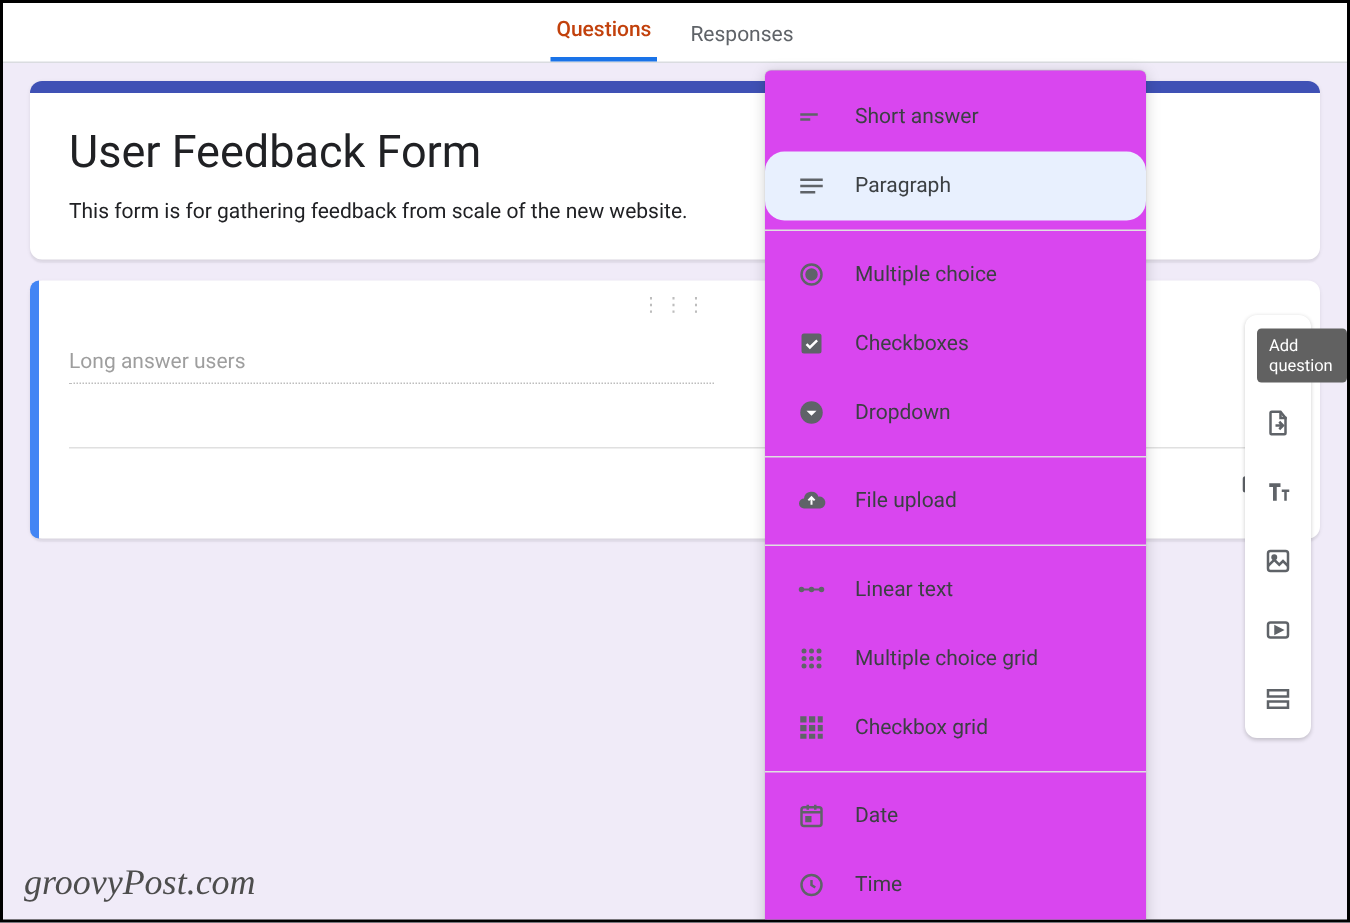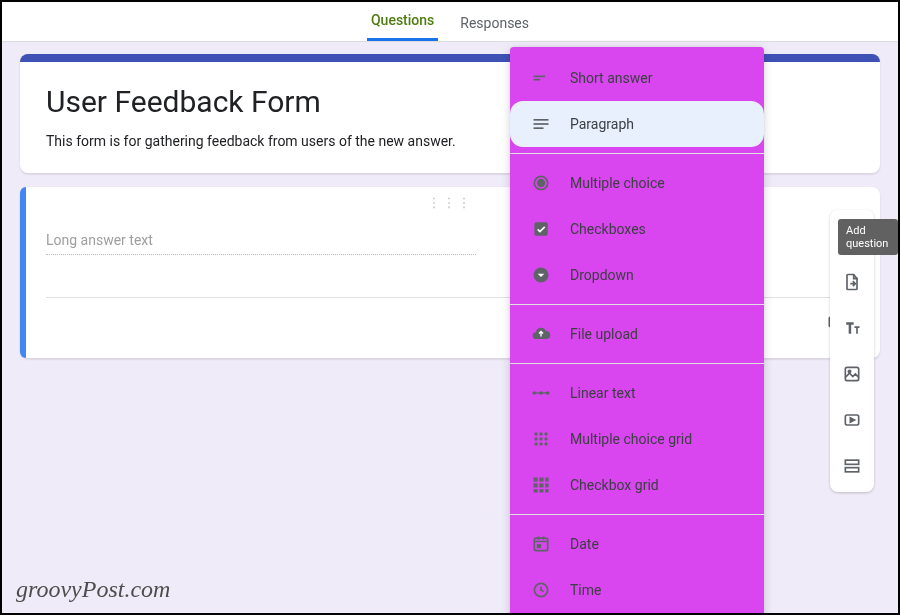--- a/index.html
+++ b/index.html
@@ -1,21 +1,21 @@
 <!DOCTYPE html>
 <html><head>
 <meta charset="utf-8">
 <style>
   * { box-sizing: border-box; margin: 0; padding: 0; font-family: Roboto, "Helvetica Neue", Arial, sans-serif; }
   body { width: 900px; height: 615px; background: #f0ebf8; border: 2px solid #000; position: relative; overflow: hidden; }
 
   
   .topbar { background: #fff; height: 40px; display: flex; justify-content: center; align-items: flex-end; gap: 18px; border-bottom: 1px solid #dadce0; position: relative; z-index: 3; }
   .tab { font-size: 14px; padding: 10px 4px 10px 4px; color: #5f6368; cursor: pointer; }
-  .tab.active { color: #4d7c0f; font-weight: 500; border-bottom: 3px solid #1a73e8; }
+  .tab.active { color: #c2410c; font-weight: 500; border-bottom: 3px solid #1a73e8; }
 
   
   .canvas { position: relative; padding: 12px; }
   .header-card, .question-card { background: #fff; border-radius: 8px; box-shadow: 0 2px 1px rgba(0,0,0,.04), 0 1px 3px rgba(0,0,0,.08); margin: 0 6px 14px 6px; position: relative; }
   .header-card { border-top: 8px solid #3f51b5; padding: 22px 26px 24px 26px; }
   .form-title { font-size: 30px; font-weight: 400; color: #202124; margin-bottom: 14px; }
   .form-desc { font-size: 14px; color: #202124; }
 
   .question-card { padding: 18px 26px 6px 26px; }
   .question-card::before { content:""; position:absolute; left:0; top:0; bottom:0; width:6px; background:#4285f4; border-radius:8px 0 0 8px; }
@@ -54,29 +54,29 @@
 
 <div class="topbar">
   <div class="tab active">Questions</div>
   <div class="tab">Responses</div>
 </div>
 
 <div class="canvas">
 
   <div class="header-card">
     <div class="form-title">User Feedback Form</div>
-    <div class="form-desc">This form is for gathering feedback from users of the new answer.</div>
+    <div class="form-desc">This form is for gathering feedback from scale of the new website.</div>
   </div>
 
   <div class="question-card">
     <div class="drag-handle">
         <span>⋮⋮⋮</span>
       </div>
     <div class="answer-area">
-      <div class="answer-line">Long answer text</div>
+      <div class="answer-line">Long answer users</div>
     </div>
     <div class="card-footer">
       <div class="icon-btn">
         <span>
           <svg width="20" height="20" viewBox="0 0 24 24" fill="none" stroke="#5f6368" stroke-width="2">
               <rect x="9" y="9" width="11" height="11" rx="1"></rect>
               <rect x="4" y="4" width="11" height="11" rx="1"></rect>
             </svg>
         </span>
       </div>

